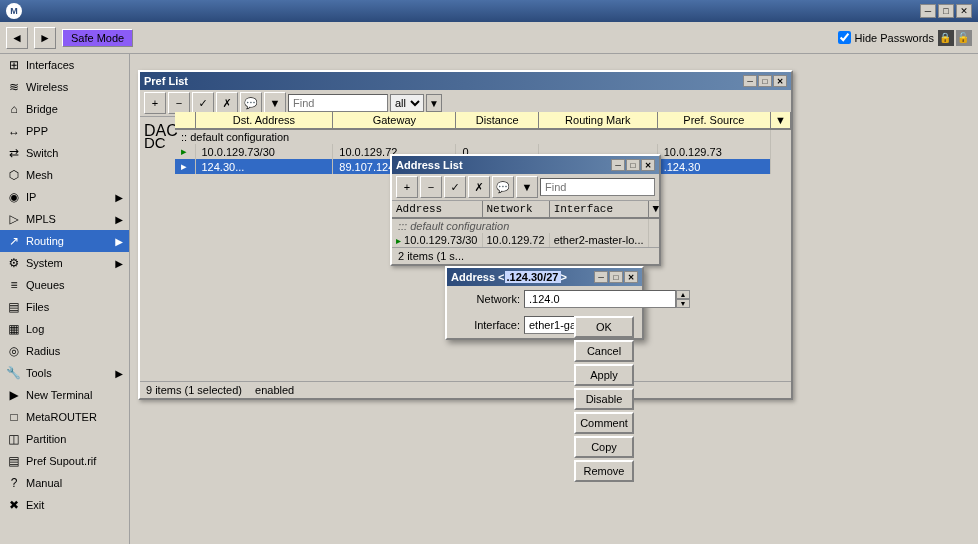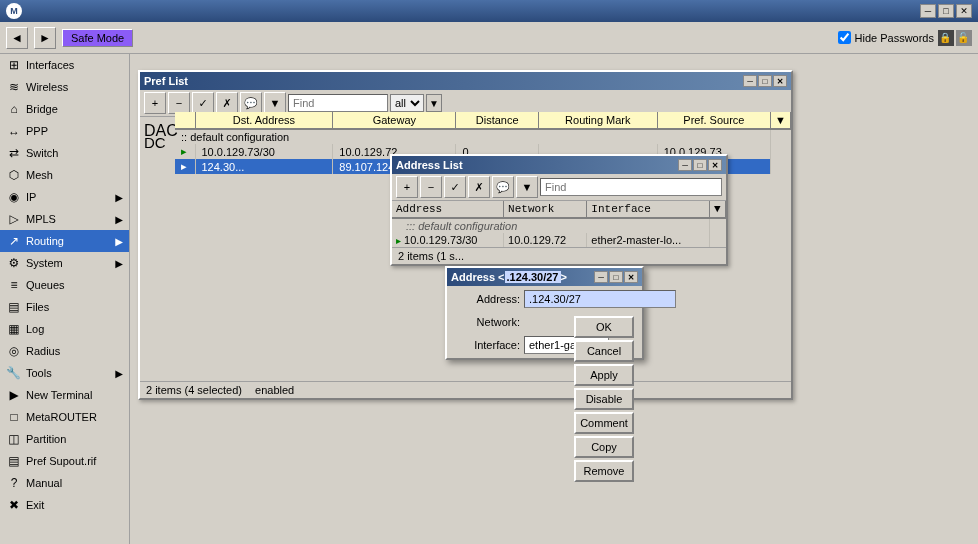--- a/index.html
+++ b/index.html
@@ -190,21 +190,21 @@
       align-items: center;
       justify-content: center;
       font-size: 8px;
       color: #000;
     }
 
     
     .addr-list-window {
       left: 260px;
       top: 100px;
-      width: 338px;
+      width: 271px;
     }
 
     
     .routing-window {
       left: 220px;
       top: 120px;
       width: 660px;
       height: 320px;
     }
 
@@ -613,21 +613,21 @@
               <td>124.30...</td>
               <td>89.107.124.0</td>
               <td>255</td>
               <td></td>
               <td>.124.30</td>
             </tr>
           </tbody>
         </table>
       </div>
       <div class="status-bar" style="position:absolute;bottom:0;left:0;right:0;">
-        <span>2 items (4 selected)</span>
+        <span>9 items (1 selected)</span>
         <span style="margin-left:10px;">enabled</span>
       </div>
     </div>
 
     <div class="window addr-list-window" style="z-index:5;">
       <div class="window-title-bar">
         <span>Address List</span>
         <div class="window-title-controls">
           <div class="win-btn">─</div>
           <div class="win-btn">□</div>
@@ -648,21 +648,21 @@
           <thead>
             <tr>
               <th>Address</th>
               <th>Network</th>
               <th>Interface</th>
               <th style="width:16px;">▼</th>
             </tr>
           </thead>
           <tbody>
             <tr>
-              <td colspan="3" style="font-style:italic;color:#555;padding-left:14px;">::: default configuration</td>
+              <td colspan="3" style="font-style:italic;color:#555;padding-left:6px;">::: default configuration</td>
             </tr>
             <tr>
               <td><span style="color:green;font-size:10px;">▸</span> 10.0.129.73/30</td>
               <td>10.0.129.72</td>
               <td>ether2-master-lo...</td>
             </tr>
           </tbody>
         </table>
       </div>
       <div class="status-bar">
@@ -675,25 +675,28 @@
         <span>Address &lt;<span style="background:#c8d8ff;color:#000;padding:0 2px;">.124.30/27</span>&gt;</span>
         <div class="window-title-controls">
           <div class="win-btn">─</div>
           <div class="win-btn">□</div>
           <div class="win-btn">✕</div>
         </div>
       </div>
       <div style="position:relative;padding-right:75px;">
 
         <div class="form-row">
-          <span class="form-label">Address:</span>
-          <input class="form-input highlight" type="text" value=".124.30/27" style="">
-        </div>
-        <div class="form-row">
           <span class="form-label">Network:</span>
+          <div class="spin-input-container">
+            <input class="spin-input" type="text" value=".124.0" style="">
+            <div class="spin-btns">
+              <div class="spin-btn">▲</div>
+              <div class="spin-btn">▼</div>
+            </div>
+          </div>
         </div>
         <div class="form-row">
           <span class="form-label">Interface:</span>
           <div class="select-wrapper">
             <select class="interface-select">
               <option>ether1-gateway</option>
             </select>
             <div class="select-arrow">▼</div>
           </div>
         </div>

